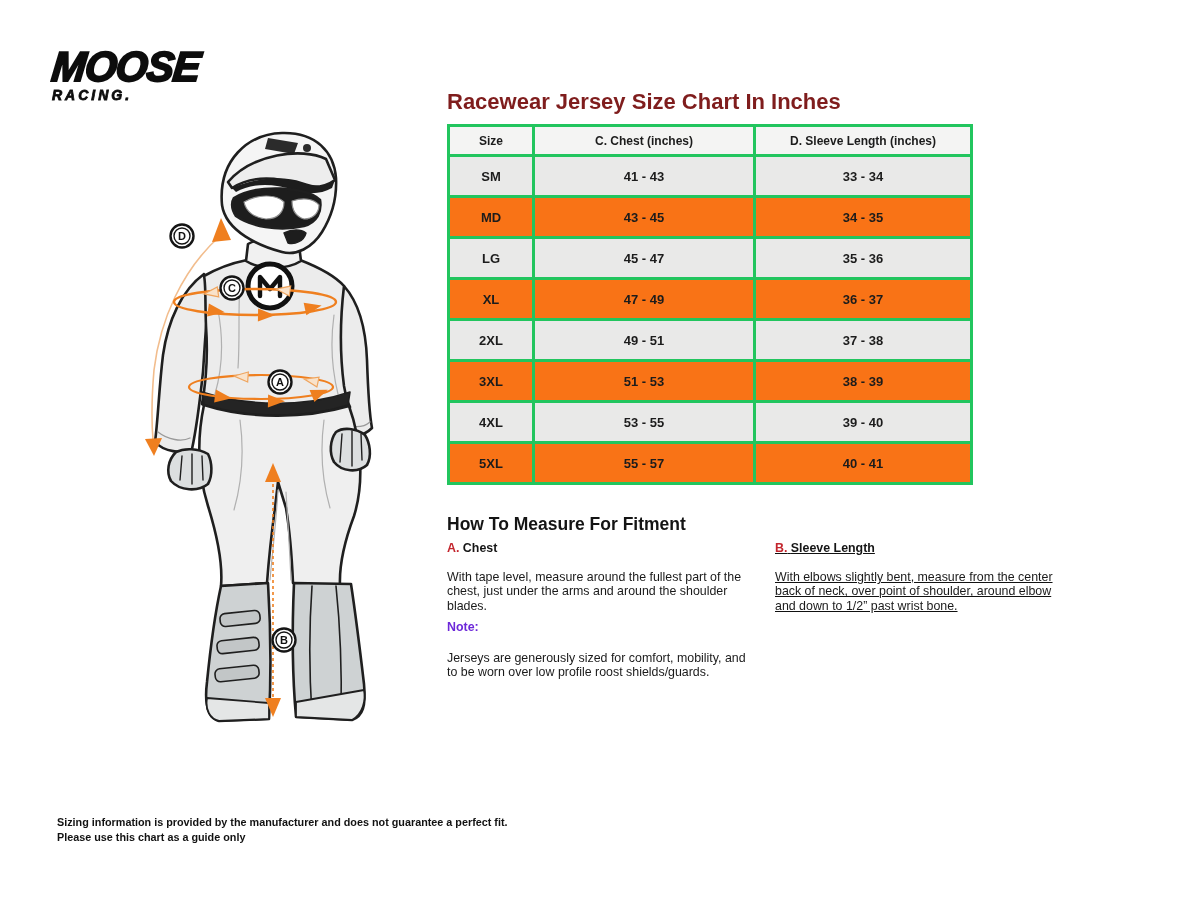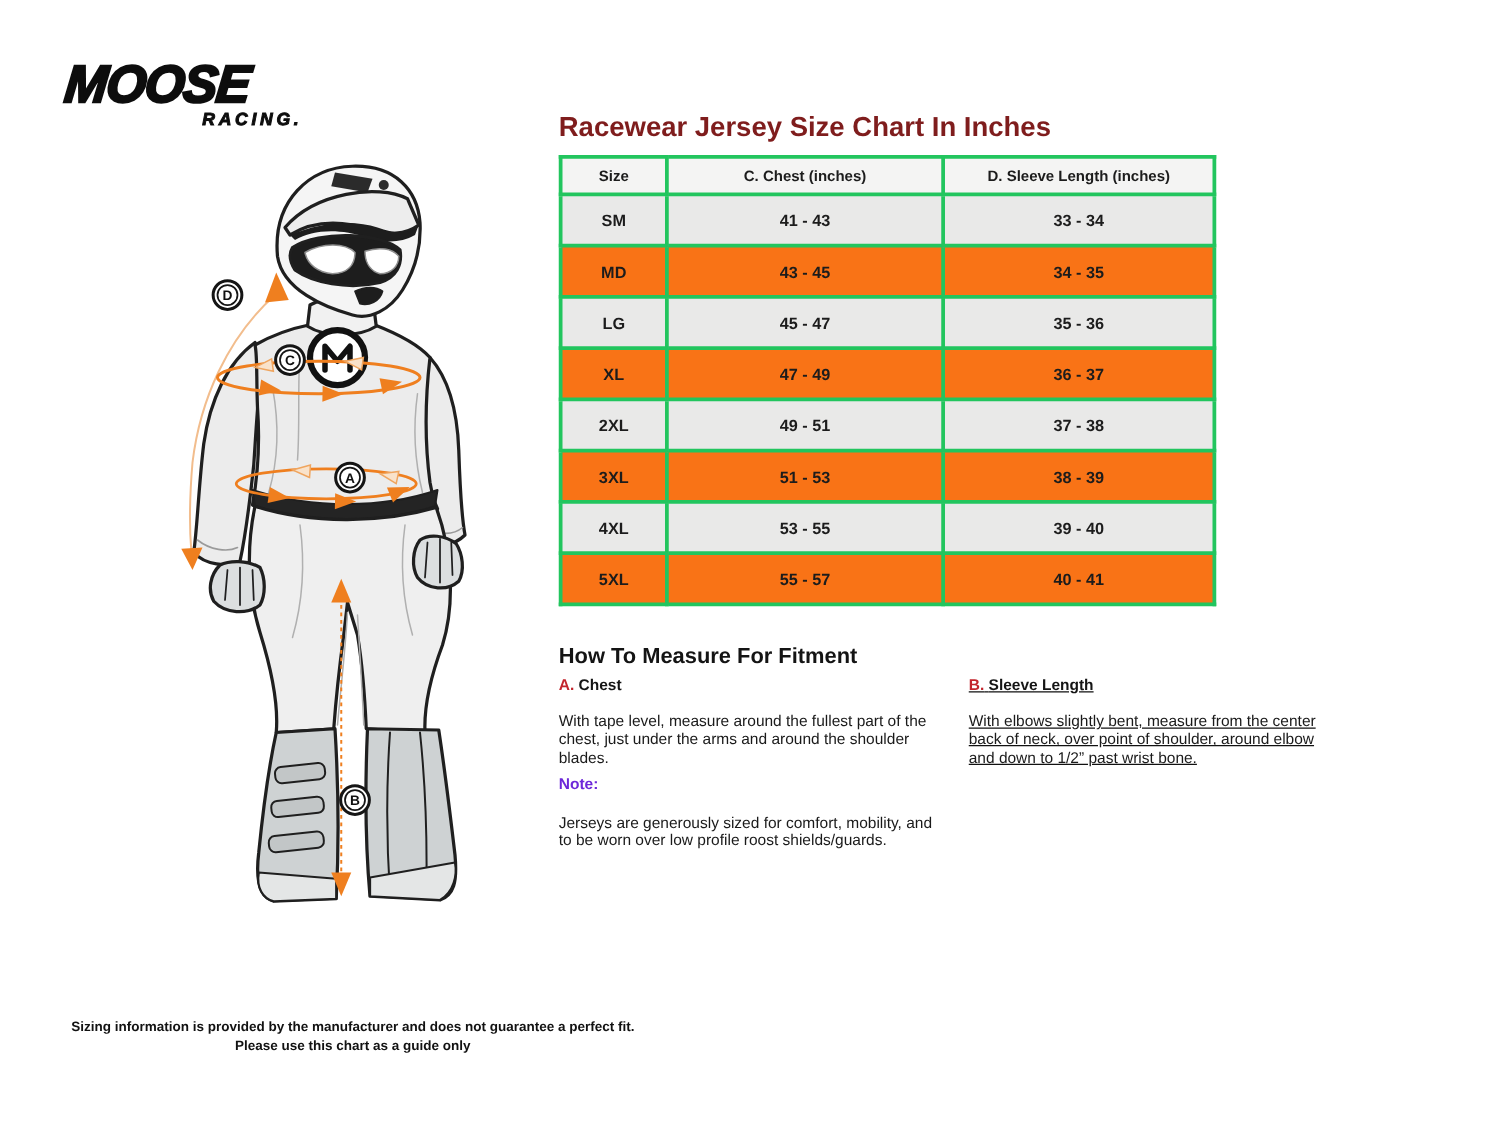--- a/index.html
+++ b/index.html
@@ -5,21 +5,21 @@
   * { margin:0; padding:0; box-sizing:border-box; }
   html,body { width:1200px; height:900px; background:#ffffff;
     font-family:"Liberation Sans", sans-serif; color:#111; position:relative; overflow:hidden; }
 
   
   .logo { position:absolute; left:52px; top:44px; width:200px; }
   .logo-brand { font-size:41px; font-weight:bold; font-style:italic; color:#0d0d0d;
     letter-spacing:-1px; transform:skewX(-6deg) scaleY(1.02); -webkit-text-stroke:2px #0d0d0d;
     white-space:nowrap; }
   .logo-sub { font-size:14px; font-weight:bold; font-style:italic; color:#0d0d0d;
-    letter-spacing:3px; text-align:right; margin-top:-4px; margin-right:10px;
+    letter-spacing:3px; text-align:left; margin-top:-4px; margin-right:10px;
     -webkit-text-stroke:0.8px #0d0d0d; }
 
   
   .chart-title { position:absolute; left:447px; top:89px; font-size:22px; font-weight:bold; color:#7f1d1d; }
   .size-table { position:absolute; left:447px; top:124px; width:523px;
     border-collapse:collapse; table-layout:fixed; }
   .size-table th, .size-table td { border:3px solid #22c55e; text-align:center;
     font-weight:bold; color:#1c1c1c; }
   .size-table th { height:30px; font-size:12px; background:#f4f4f3; }
   .size-table td { height:41px; font-size:13px; background:#f97316; }
@@ -33,21 +33,21 @@
   .measure-item.item-b { left:775px; top:541px; width:300px;text-decoration:underline; }
   .measure-item h3 { font-size:12.4px; font-weight:bold; color:#151515; margin-bottom:15px; }
   .letter-red { color:#c3252d; }
   .body-text { font-size:12.4px; line-height:14.3px; color:#1a1a1a; }
 
   .note-block { position:absolute; left:447px; top:620px; width:306px; }
   .note-block h3 { font-size:12.4px; font-weight:bold; color:#6d28d9; margin-bottom:17px; }
 
   
   .footer { position:absolute; left:57px; top:815px; font-size:10.8px; font-weight:bold;
-    line-height:14.5px; color:#121212;text-align:center; }
+    line-height:14.5px; color:#121212; }
 
   
   .figure-wrap { position:absolute; left:120px; top:120px; width:320px; height:620px; }
   .marker-letter { font-size:11px; font-weight:bold; fill:#111;
     font-family:"Liberation Sans", sans-serif; }
 </style>
 </head>
 <body>
 
 <div class="logo">

